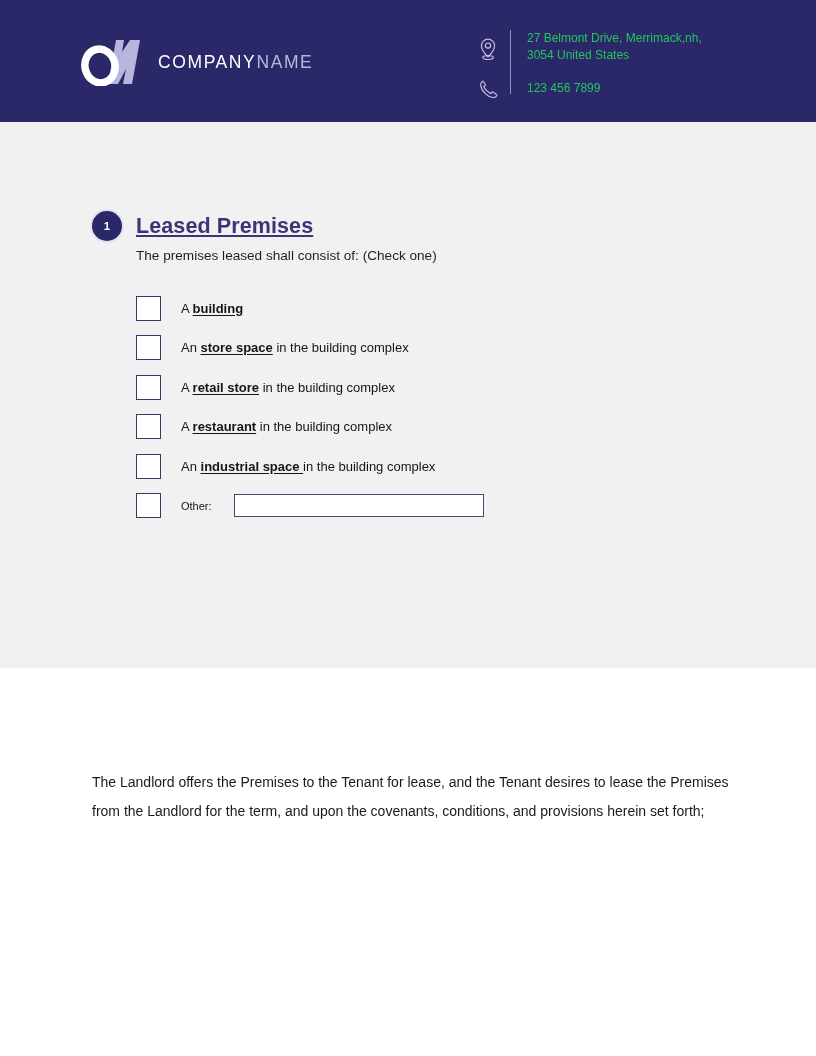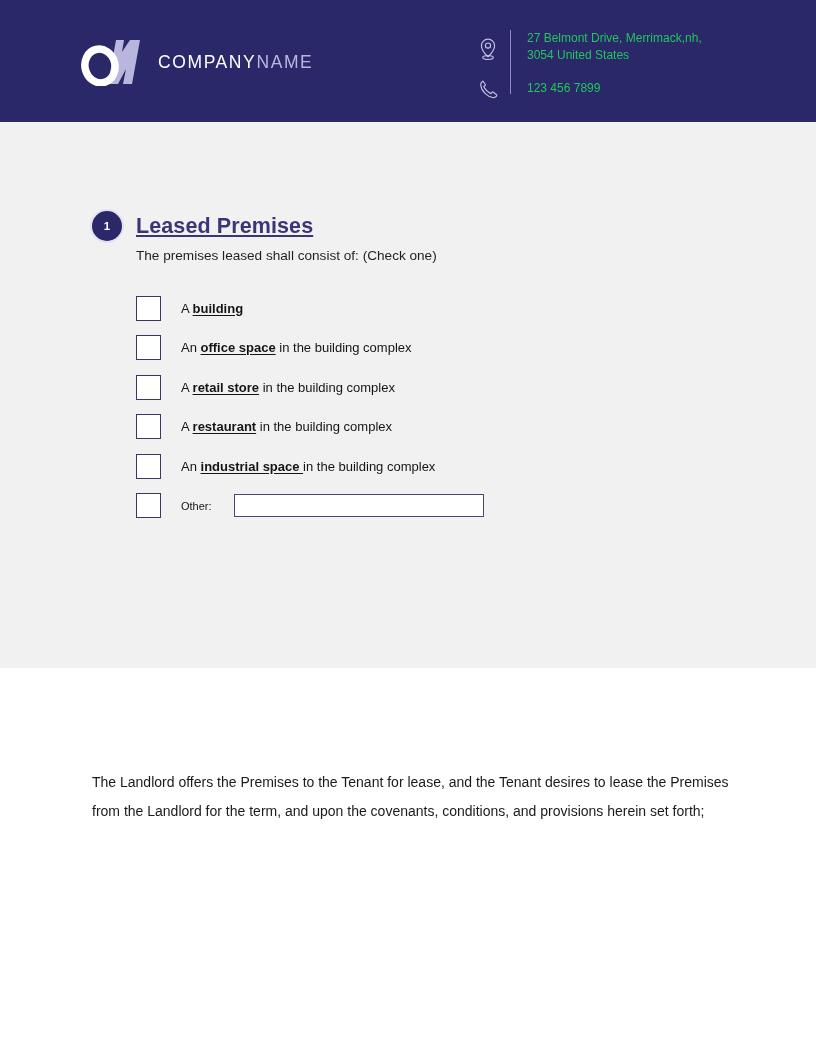--- a/index.html
+++ b/index.html
@@ -267,21 +267,21 @@
 
   <div class="check-list">
 
     <div class="check-row">
       <div class="check-box"></div>
       <div class="check-label"><span>A </span><b>building</b><span></span></div>
     </div>
 
     <div class="check-row">
       <div class="check-box"></div>
-      <div class="check-label"><span>An </span><b>office space</b><span> in the building complex</span></div>
+      <div class="check-label"><span>An </span><b>store space</b><span> in the building complex</span></div>
     </div>
 
     <div class="check-row">
       <div class="check-box"></div>
       <div class="check-label"><span>A </span><b>retail store</b><span> in the building complex</span></div>
     </div>
 
     <div class="check-row">
       <div class="check-box"></div>
       <div class="check-label"><span>A </span><b>restaurant</b><span> in the building complex</span></div>

